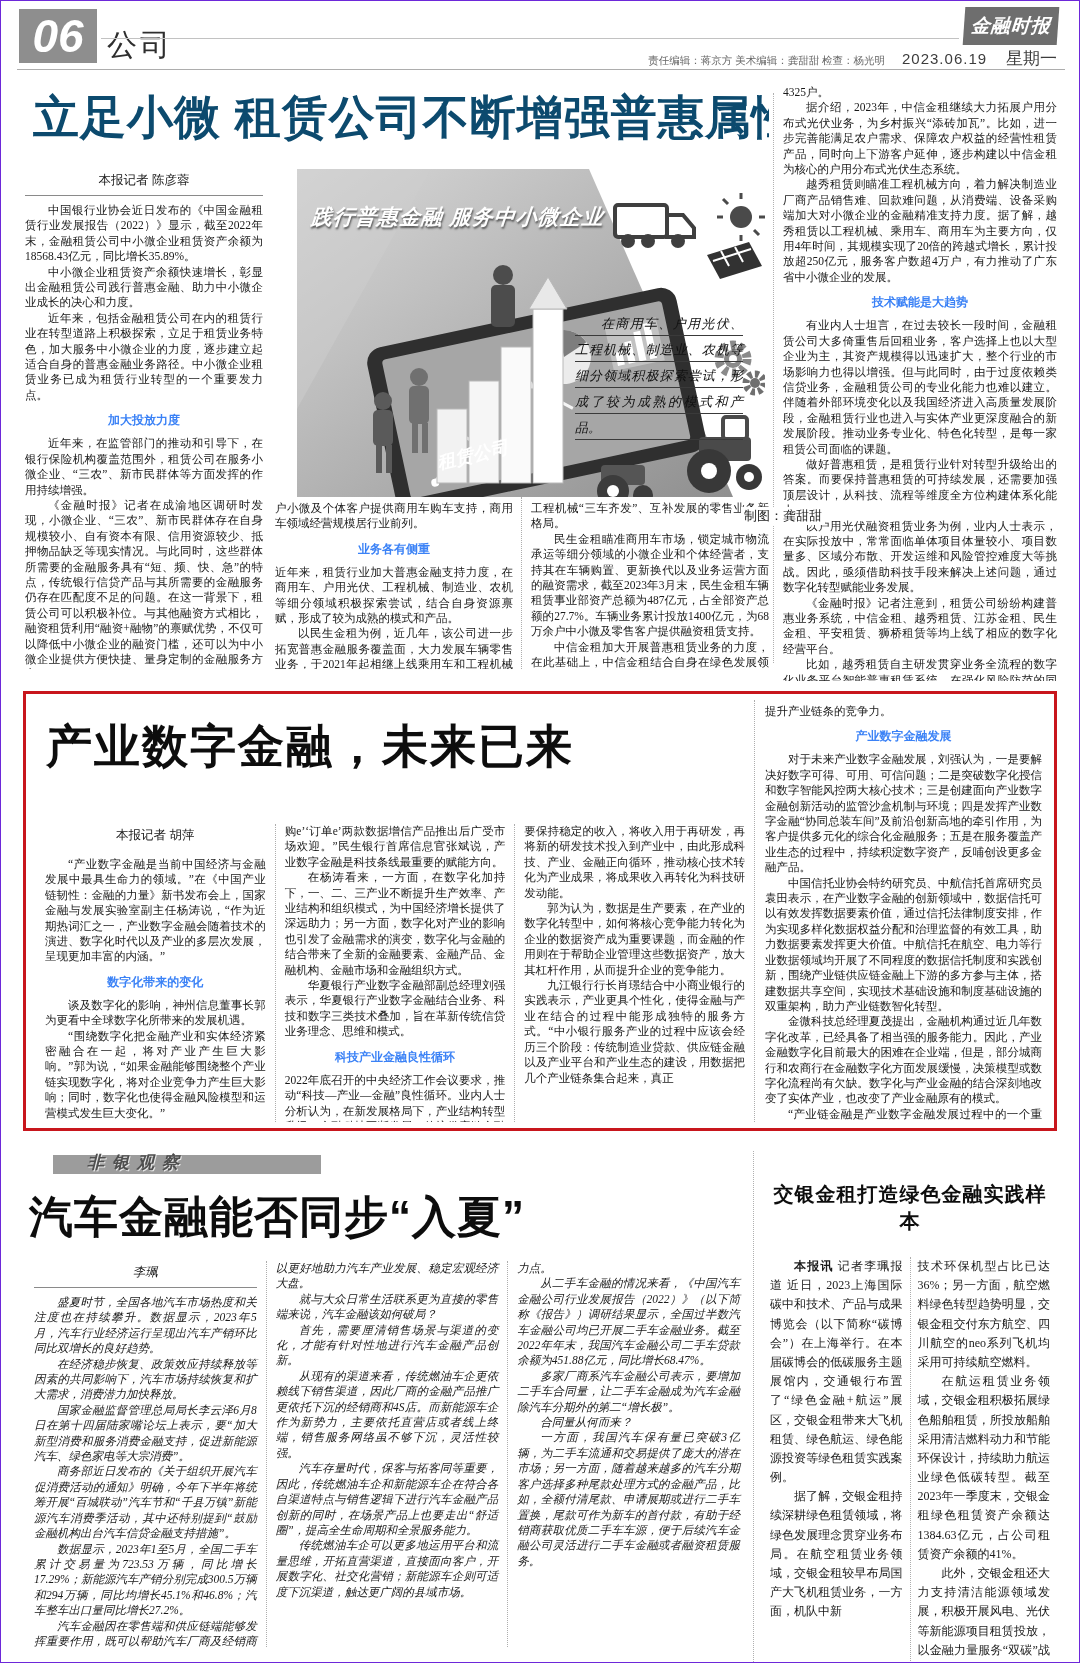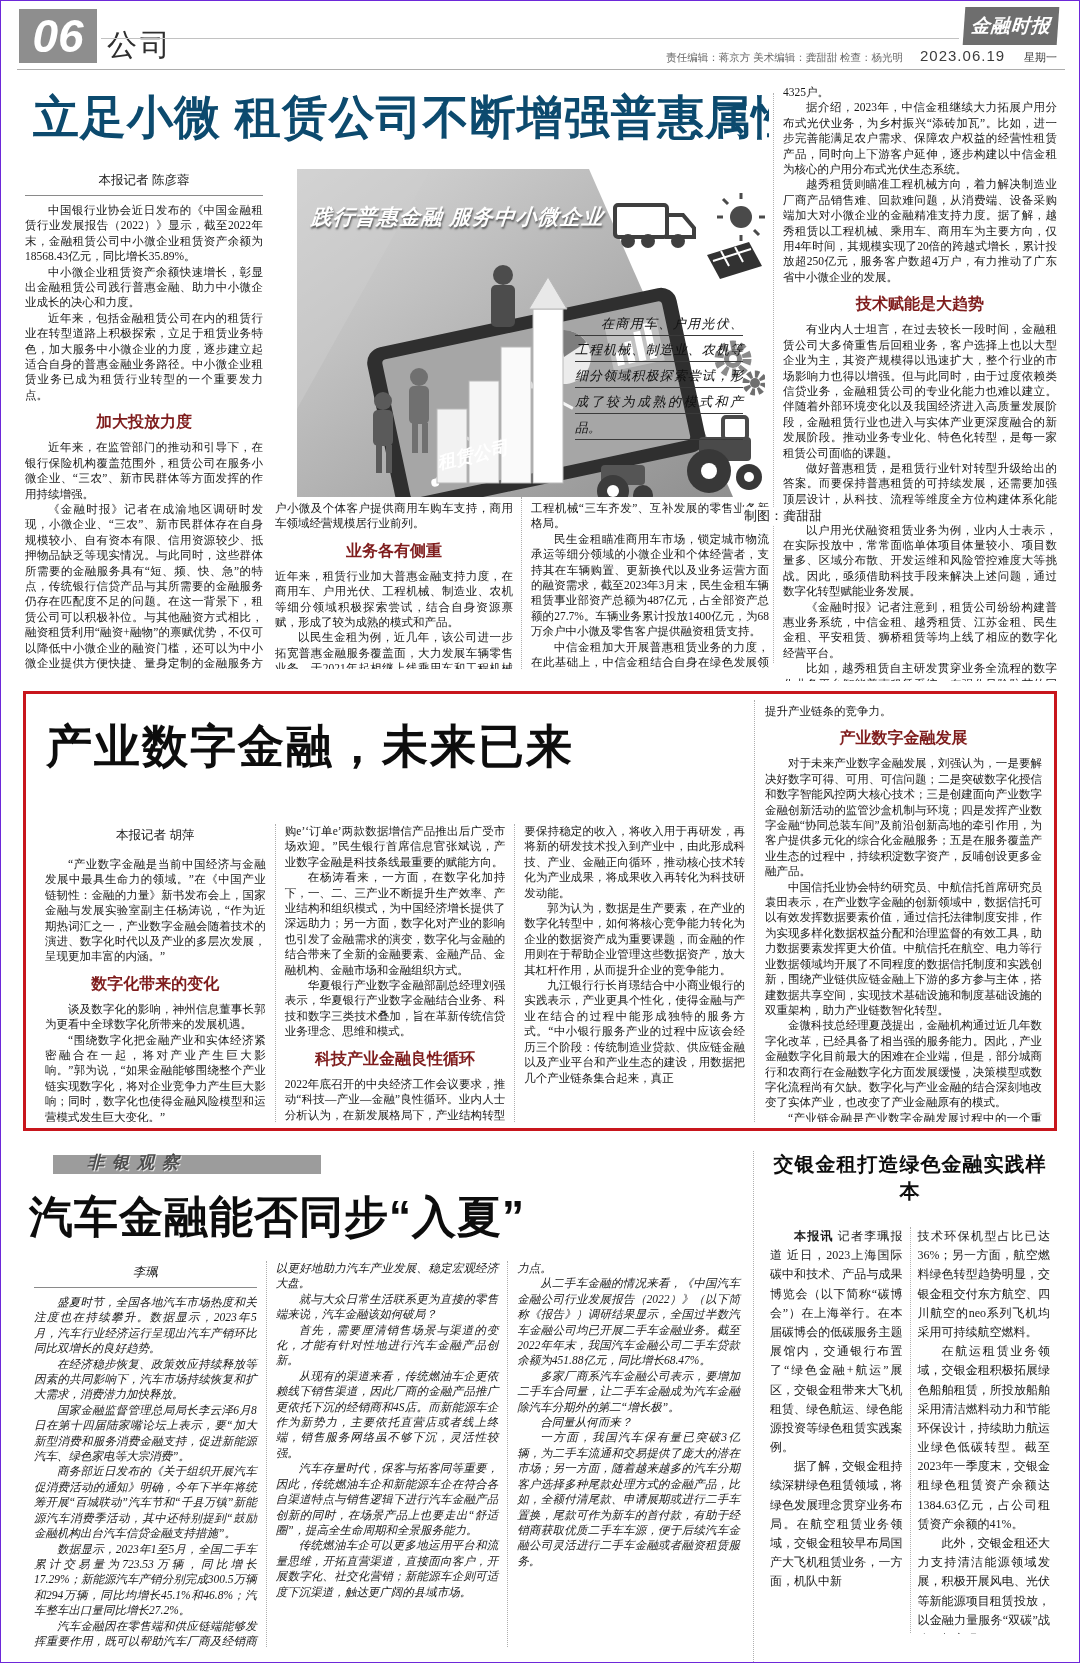--- a/index.html
+++ b/index.html
@@ -11,27 +11,27 @@
         display:flex;align-items:center;justify-content:center;font-style:italic;}
   .hdr-section{position:absolute;left:106px;top:24px;font-size:30px;letter-spacing:3px;color:#2e2e2e;
         font-family:"Liberation Sans",sans-serif;}
   .hdr-line{position:absolute;left:100px;top:37px;width:858px;height:1px;background:#c2c2c2;}
   .masthead{position:absolute;left:963px;top:6px;width:94px;height:38px;background:#6e6e6e;color:#fff;
         display:flex;align-items:center;justify-content:center;font-style:italic;font-weight:bold;
         font-size:19px;letter-spacing:1px;transform:skewX(-4deg);}
   .hdr-meta{position:absolute;right:22px;top:46px;font-size:10.5px;color:#666;
         font-family:"Liberation Sans",sans-serif;white-space:nowrap;}
   .hdr-meta .d{font-size:15px;color:#3c3c3c;margin-left:14px;letter-spacing:1px;}
-  .hdr-meta .w{font-size:11px;color:#3c3c3c;margin-left:16px;}
+  .hdr-meta .w{font-size:17px;color:#3c3c3c;margin-left:16px;}
   .hdr-rule{position:absolute;left:16px;top:68px;width:1048px;height:1px;background:#adadad;}
   
   .para{margin:0;text-indent:2em;text-align:justify;font-size:11.5px;line-height:1.34;}
   .cont-first p:first-child{text-indent:0;}
-  .subhead{text-align:center;font-weight:bold;font-size:16px;font-family:"Liberation Sans",sans-serif;
-        margin:9px 0 7px;color:#7f1d1d;}
+  .subhead{text-align:center;font-weight:bold;font-size:12px;font-family:"Liberation Sans",sans-serif;
+        margin:9px 0 7px;color:#3b82f6;}
   .byline{text-align:center;font-size:12.5px;font-family:"Liberation Sans",sans-serif;
         padding:3px 0 6px;margin-bottom:7px;}
   .byline.rule{border-bottom:1px solid #8a8a8a;}
   .colsep{border-left:1px dotted #adadad;}
   .vsep{position:absolute;width:0;border-left:1px dotted #b0b0b0;}
   
   #a1{position:absolute;left:24px;top:76px;width:744px;height:604px;overflow:hidden;}
   #a1 h1{margin:10px 0 20px 8px;font-family:"Liberation Sans",sans-serif;font-weight:900;
         font-size:46px;letter-spacing:1px;color:#0c4a6e;white-space:nowrap;}
   .a1-row{display:flex;height:500px;}
@@ -63,21 +63,21 @@
   
   #a3{position:absolute;left:24px;top:1140px;width:724px;height:523px;overflow:hidden;}
   .a3-tag{position:relative;width:268px;height:19px;background:#9c9c9c;margin:14px 0 10px 28px;}
   .a3-tag span{position:absolute;left:34px;top:-4px;font-size:17px;font-weight:bold;font-style:italic;
         color:#4f4f4f;letter-spacing:8px;text-shadow:1px 1px 0 #e8e8e8;font-family:"Liberation Sans",sans-serif;}
   #a3 h3{margin:14px 0 14px 4px;font-family:"Liberation Sans",sans-serif;font-weight:900;
         font-size:44px;letter-spacing:1px;color:#0d0d0d;white-space:nowrap;}
   .a3-cols{display:flex;overflow:hidden;height:386px;}
   .a3-col{flex:1;padding:0 9px;overflow:hidden;font-style:italic;}
   
-  #a4{position:absolute;left:762px;top:1116px;width:294px;height:517px;overflow:hidden;}
+  #a4{position:absolute;left:762px;top:1146px;width:294px;height:517px;overflow:hidden;}
   #a4 h4{margin:34px 4px 22px;font-family:"Liberation Sans",sans-serif;font-weight:900;
         font-size:20px;text-align:center;letter-spacing:1px;color:#0d0d0d;}
   .a4-cols{display:flex;overflow:hidden;height:420px;}
   .a4-col{flex:1;padding:0 7px;overflow:hidden;}
   .a4-col .para{font-size:12px;line-height:1.6;}
 </style>
 </head>
 <body>
 
 <div id="page">

